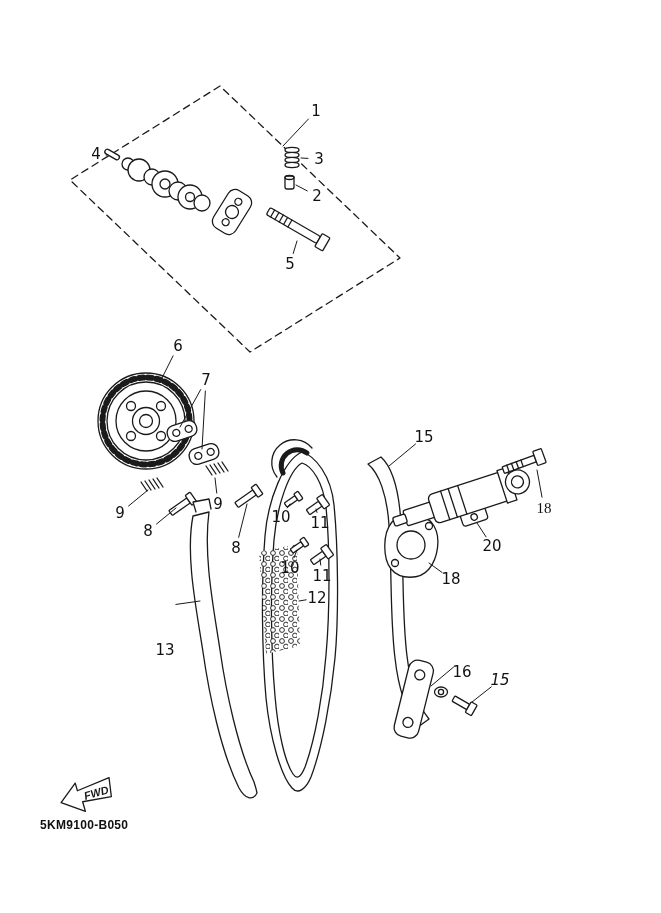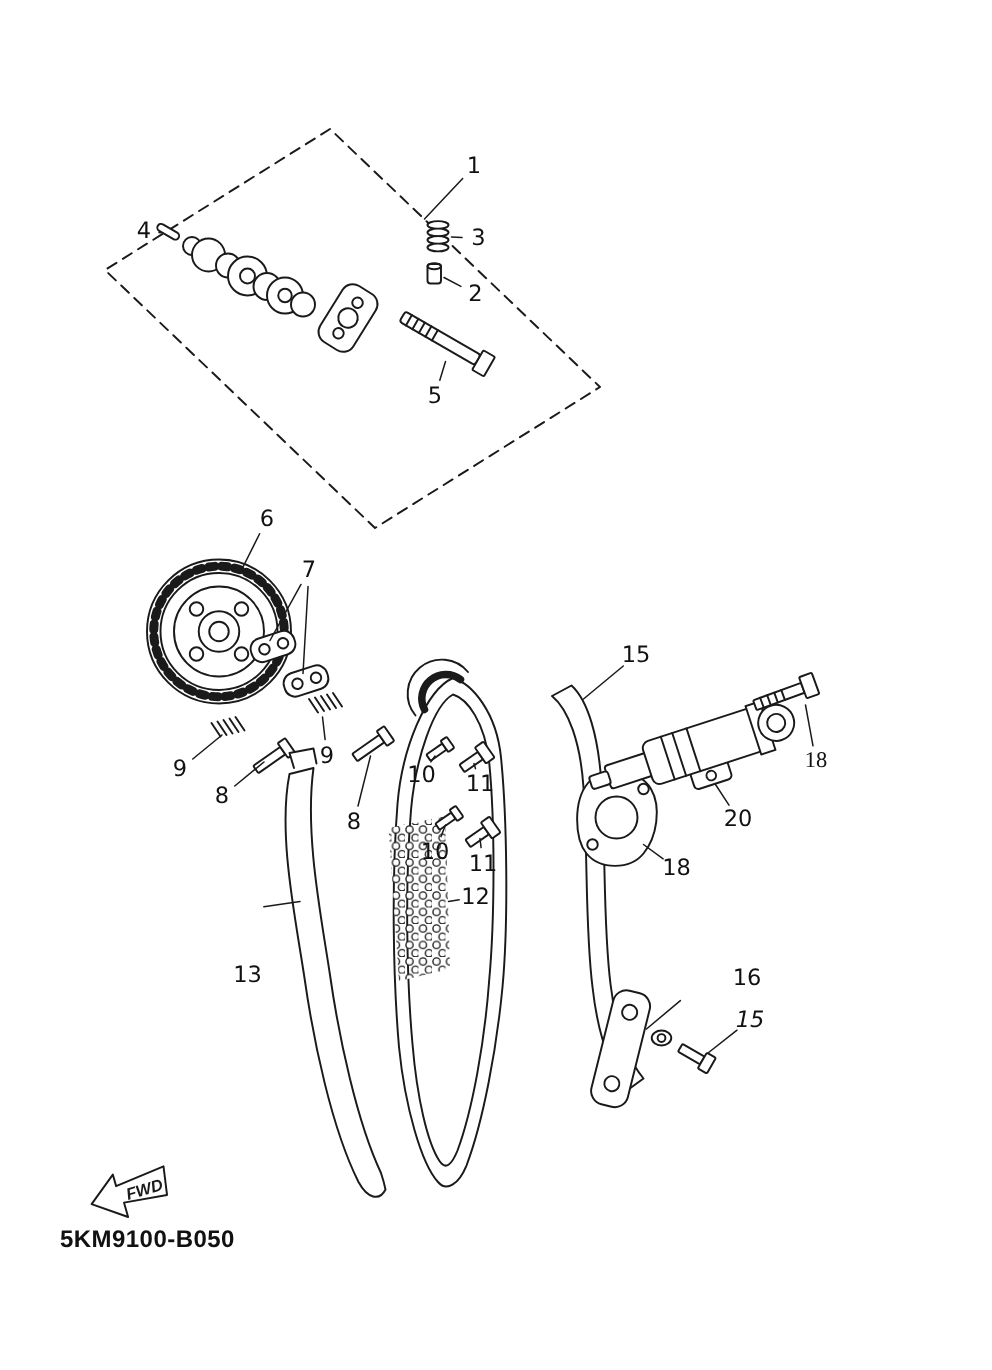--- a/index.html
+++ b/index.html
@@ -9,21 +9,21 @@
   }
   .stage svg.art{position:absolute;left:0;top:0;}
   #callouts{position:absolute;left:0;top:0;width:661px;height:913px;pointer-events:none;}
   .callout{
     position:absolute;transform:translate(-50%,-50%);
     font-size:15px;line-height:1;color:#111;
     font-family:"DejaVu Sans","Liberation Sans",sans-serif;
   }
   .part-code{
     position:absolute;left:40px;top:818px;
-    font-size:16px;font-weight:bold;letter-spacing:.3px;color:#111;
+    font-size:12px;font-weight:bold;letter-spacing:.3px;color:#111;
   }
   .stage svg text{font-family:"Liberation Sans",sans-serif;}
 </style>
 </head>
 <body>
 
 <div class="stage">
 
   <svg class="art" width="661" height="913" viewBox="0 0 661 913">
     <defs>
@@ -246,20 +246,20 @@
       <div class="callout" style="left: 218px; top: 504px;">9</div>
       <div class="callout" style="left: 236px; top: 548px;">8</div>
       <div class="callout" style="left: 281px; top: 517px;">10</div>
       <div class="callout" style="left: 320px; top: 523px;">11</div>
       <div class="callout" style="left: 290px; top: 568px;">10</div>
       <div class="callout" style="left: 322px; top: 576px;">11</div>
       <div class="callout" style="left: 317px; top: 598px;">12</div>
       <div class="callout" style="left: 165px; top: 606px; margin-top: 44px;">13</div>
       <div class="callout" style="left: 424px; top: 437px;">15</div>
       <div class="callout" style="left: 500px; top: 680px; font-style: italic;">15</div>
-      <div class="callout" style="left: 462px; top: 652px; margin-left: 36px;">16</div>
+      <div class="callout" style="left: 462px; top: 672px;">16</div>
       <div class="callout" style="left: 492px; top: 546px;">20</div>
       <div class="callout" style="left: 544px; top: 508px; font-family: Liberation Serif, serif;">18</div>
       <div class="callout" style="left: 451px; top: 579px;">18</div>
     </div>
 
   <div class="part-code">5KM9100-B050</div>
 </div>
 
 </body></html>

